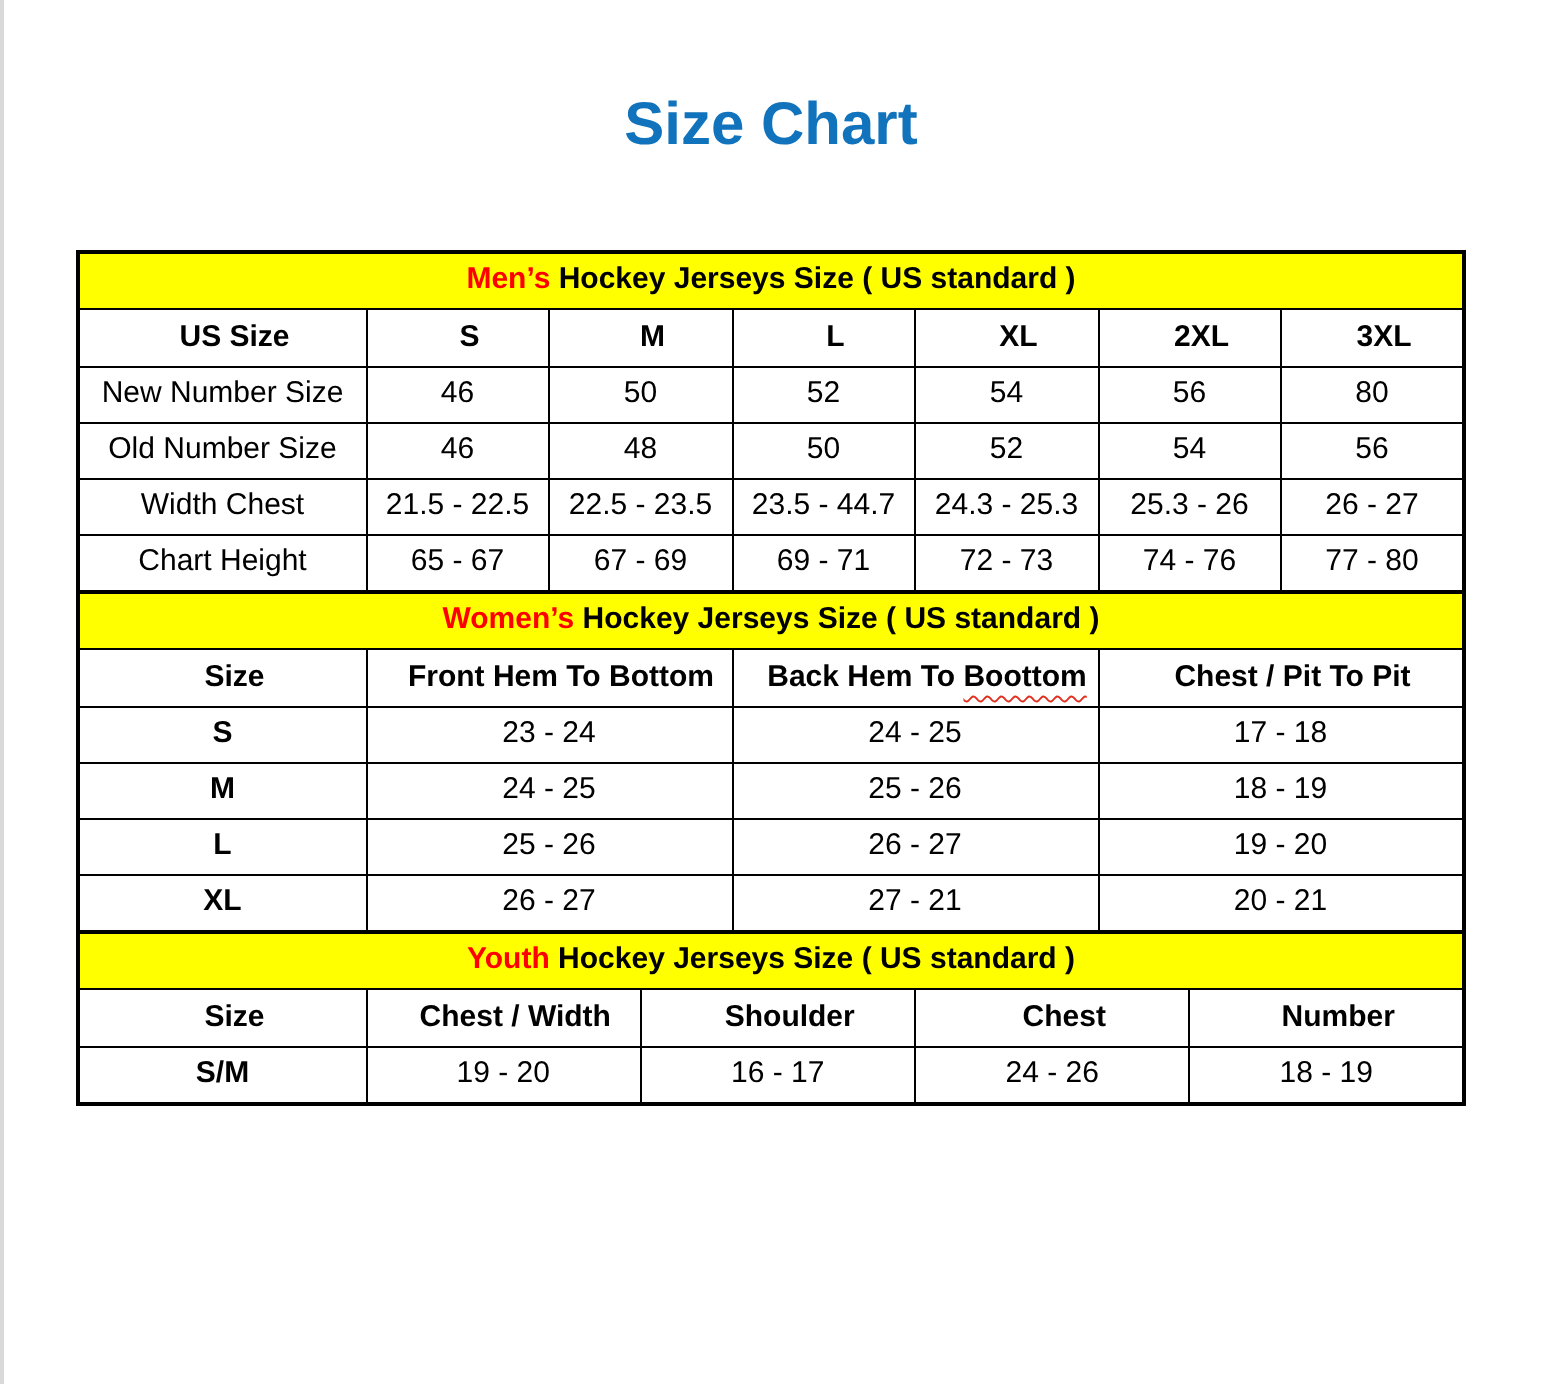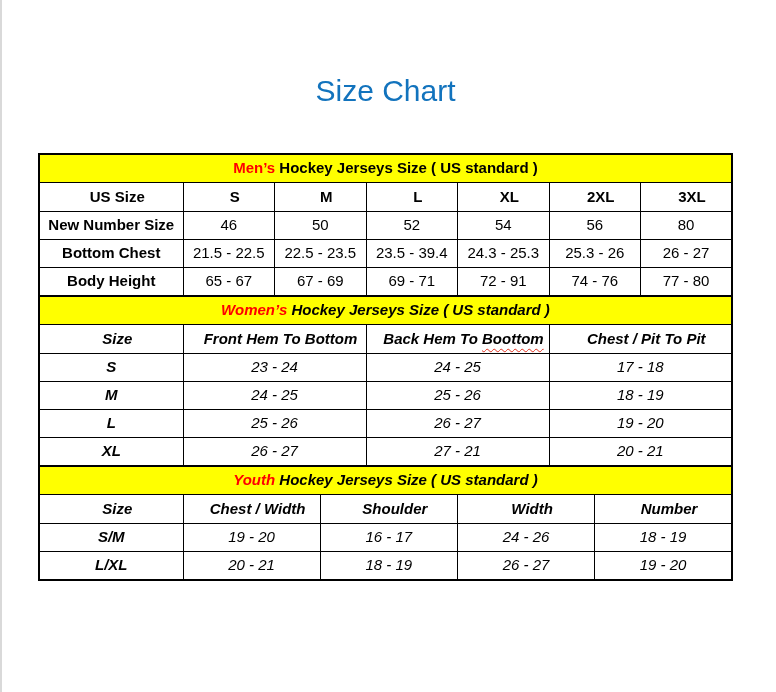--- a/index.html
+++ b/index.html
@@ -12,45 +12,45 @@
   html,body{margin:0;padding:0;}
   body{
     width:776px;height:692px;background:#ffffff;overflow:hidden;
     font-family:"Liberation Sans", sans-serif;color:var(--ink);
     position:relative;
   }
   .edge-left{
     position:absolute;left:0;top:0;width:2px;height:692px;background:#d9d9d9;
   }
   .page-title{
-    margin:0;padding-top:72px;margin-left:38px;width:695px;
+    margin:0;padding-top:44px;margin-left:38px;width:695px;
     text-align:center;color:var(--accent);
-    font-size:30px;font-weight:normal;line-height:38px;
+    font-size:30px;font-weight:bold;line-height:38px;
   }
   .tables{margin-left:38px;width:695px;margin-top:24px;}
   table.size-table{
     border-collapse:collapse;table-layout:fixed;width:695px;
     border:2px solid var(--ink);
     margin-top:43px;
   }
-  table.size-table + table.size-table{margin-top:-2px;font-style:italic;}
+  table.size-table + table.size-table{margin-top:-2px;}
   .size-table td,.size-table th{
     border:1px solid var(--ink);text-align:center;vertical-align:middle;
     padding:0 2px;font-size:15px;color:var(--ink);height:27px;line-height:1.1;
   }
   .size-table col.label-col{width:144px;}
   .band{
     background:var(--band);height:34px;
     font-weight:bold;font-size:17px;
     border-top:2px solid var(--ink);border-bottom:2px solid var(--ink);
   }
   .band .hl{color:var(--highlight);}
   .header-row th{font-weight:bold;height:28px;padding-left:14px;}
   .size-table .row-label{font-weight:bold;}
-  .size-table.mens .row-label{font-weight:bold;}
+  .size-table.mens .row-label{font-weight:normal;}
   .size-table .cell{font-weight:normal;}
   .wavy{
     text-decoration-line:underline;
     text-decoration-style:wavy;
     text-decoration-color:var(--squiggle);
     text-decoration-thickness:1px;
     text-underline-offset:4px;
   }
 </style>
 </head>
@@ -89,34 +89,43 @@
         <tr>
           <th class="row-label">New Number Size</th>
           <td class="cell">46</td>
           <td class="cell">50</td>
           <td class="cell">52</td>
           <td class="cell">54</td>
           <td class="cell">56</td>
           <td class="cell">80</td>
         </tr>
         <tr>
-          <th class="row-label">Bottom Chest</th>
+          <th class="row-label">Old Number Size</th>
+          <td class="cell">46</td>
+          <td class="cell">48</td>
+          <td class="cell">50</td>
+          <td class="cell">52</td>
+          <td class="cell">54</td>
+          <td class="cell">56</td>
+        </tr>
+        <tr>
+          <th class="row-label">Width Chest</th>
           <td class="cell">21.5 - 22.5</td>
           <td class="cell">22.5 - 23.5</td>
-          <td class="cell">23.5 - 39.4</td>
+          <td class="cell">23.5 - 44.7</td>
           <td class="cell">24.3 - 25.3</td>
           <td class="cell">25.3 - 26</td>
           <td class="cell">26 - 27</td>
         </tr>
         <tr>
-          <th class="row-label">Body Height</th>
+          <th class="row-label">Chart Height</th>
           <td class="cell">65 - 67</td>
           <td class="cell">67 - 69</td>
           <td class="cell">69 - 71</td>
-          <td class="cell">72 - 91</td>
+          <td class="cell">72 - 73</td>
           <td class="cell">74 - 76</td>
           <td class="cell">77 - 80</td>
         </tr>
       </tbody>
     </table>
     <table class="size-table womens">
       <colgroup>
         <col class="label-col">
         <col>
         <col>
@@ -169,34 +178,27 @@
         <col>
       </colgroup>
       <thead>
         <tr>
           <td colspan="5" class="band"><span class="hl">Youth</span><span> Hockey Jerseys Size ( US standard )</span></td>
         </tr>
         <tr class="header-row">
           <th>Size</th>
           <th>Chest / Width</th>
           <th>Shoulder</th>
-          <th>Width</th>
+          <th>Chest</th>
           <th>Number</th>
         </tr>
       </thead>
       <tbody>
         <tr>
           <th class="row-label">S/M</th>
           <td class="cell">19 - 20</td>
           <td class="cell">16 - 17</td>
           <td class="cell">24 - 26</td>
           <td class="cell">18 - 19</td>
         </tr>
-        <tr>
-          <th class="row-label">L/XL</th>
-          <td class="cell">20 - 21</td>
-          <td class="cell">18 - 19</td>
-          <td class="cell">26 - 27</td>
-          <td class="cell">19 - 20</td>
-        </tr>
       </tbody>
     </table>
   </div>
 
 </body></html>

